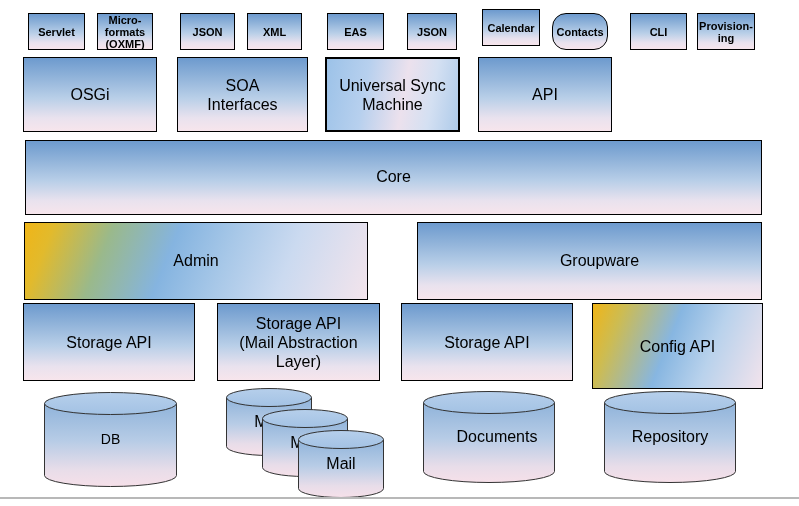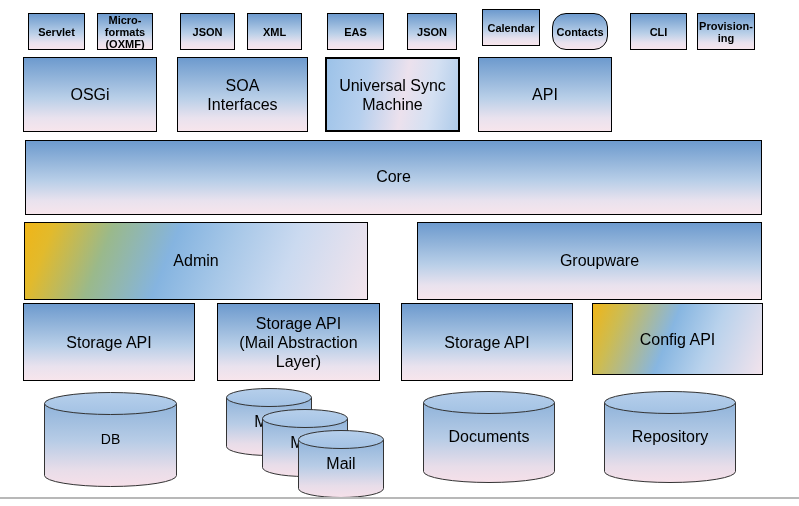--- a/index.html
+++ b/index.html
@@ -120,21 +120,21 @@
       <span class="lbl">Storage API</span>
     </div>
   <div class="box mid" style="left:217px;top:303px;width:163px;height:78px;">
       <span class="lbl">Storage API
 (Mail Abstraction
 Layer)</span>
     </div>
   <div class="box mid" style="left:401px;top:303px;width:172px;height:78px;">
       <span class="lbl">Storage API</span>
     </div>
-  <div class="box mid accent-sm" style="left:592px;top:303px;width:171px;height:72px;justify-content:center;">
+  <div class="box mid accent-sm" style="left:592px;top:303px;width:171px;height:86px;justify-content:center;">
       <span class="lbl">Config API</span>
     </div>
 
   <div class="cyl cyl-big" style="left:44px;top:392px;width:133px;height:95px;">
     <svg width="133" height="95" viewBox="0 0 133 95">
       <path d="M0.5,11.5 V83.5 A66,11 0 0 0 132.5,83.5 V11.5" fill="url(#cylBody)" stroke="#333" stroke-width="1"></path>
       <ellipse cx="66.5" cy="11.5" rx="66" ry="11" fill="url(#cylTop)" stroke="#333" stroke-width="1"></ellipse>
     </svg>
     <span class="lbl">DB</span>
   </div>
@@ -156,21 +156,21 @@
   </div>
 
   <div class="cyl" style="left:298px;top:430px;width:86px;height:68px;">
     <svg width="86" height="68" viewBox="0 0 86 68">
       <path d="M0.5,9.5 V58.5 A42.5,9 0 0 0 85.5,58.5 V9.5" fill="url(#cylBody)" stroke="#333" stroke-width="1"></path>
       <ellipse cx="43" cy="9.5" rx="42.5" ry="9" fill="url(#cylTop)" stroke="#333" stroke-width="1"></ellipse>
     </svg>
     <span class="lbl">Mail</span>
   </div>
 
-  <div class="cyl" style="left:423px;top:391px;width:132px;height:92px;">
+  <div class="cyl" style="left:423px;top:391px;width:132px;height:92px;padding-left:16px;">
     <svg width="132" height="92" viewBox="0 0 132 92">
       <path d="M0.5,11.5 V80.5 A65.5,11 0 0 0 131.5,80.5 V11.5" fill="url(#cylBody)" stroke="#333" stroke-width="1"></path>
       <ellipse cx="66" cy="11.5" rx="65.5" ry="11" fill="url(#cylTop)" stroke="#333" stroke-width="1"></ellipse>
     </svg>
     <span class="lbl">Documents</span>
   </div>
 
   <div class="cyl" style="left:604px;top:391px;width:132px;height:92px;">
     <svg width="132" height="92" viewBox="0 0 132 92">
       <path d="M0.5,11.5 V80.5 A65.5,11 0 0 0 131.5,80.5 V11.5" fill="url(#cylBody)" stroke="#333" stroke-width="1"></path>

